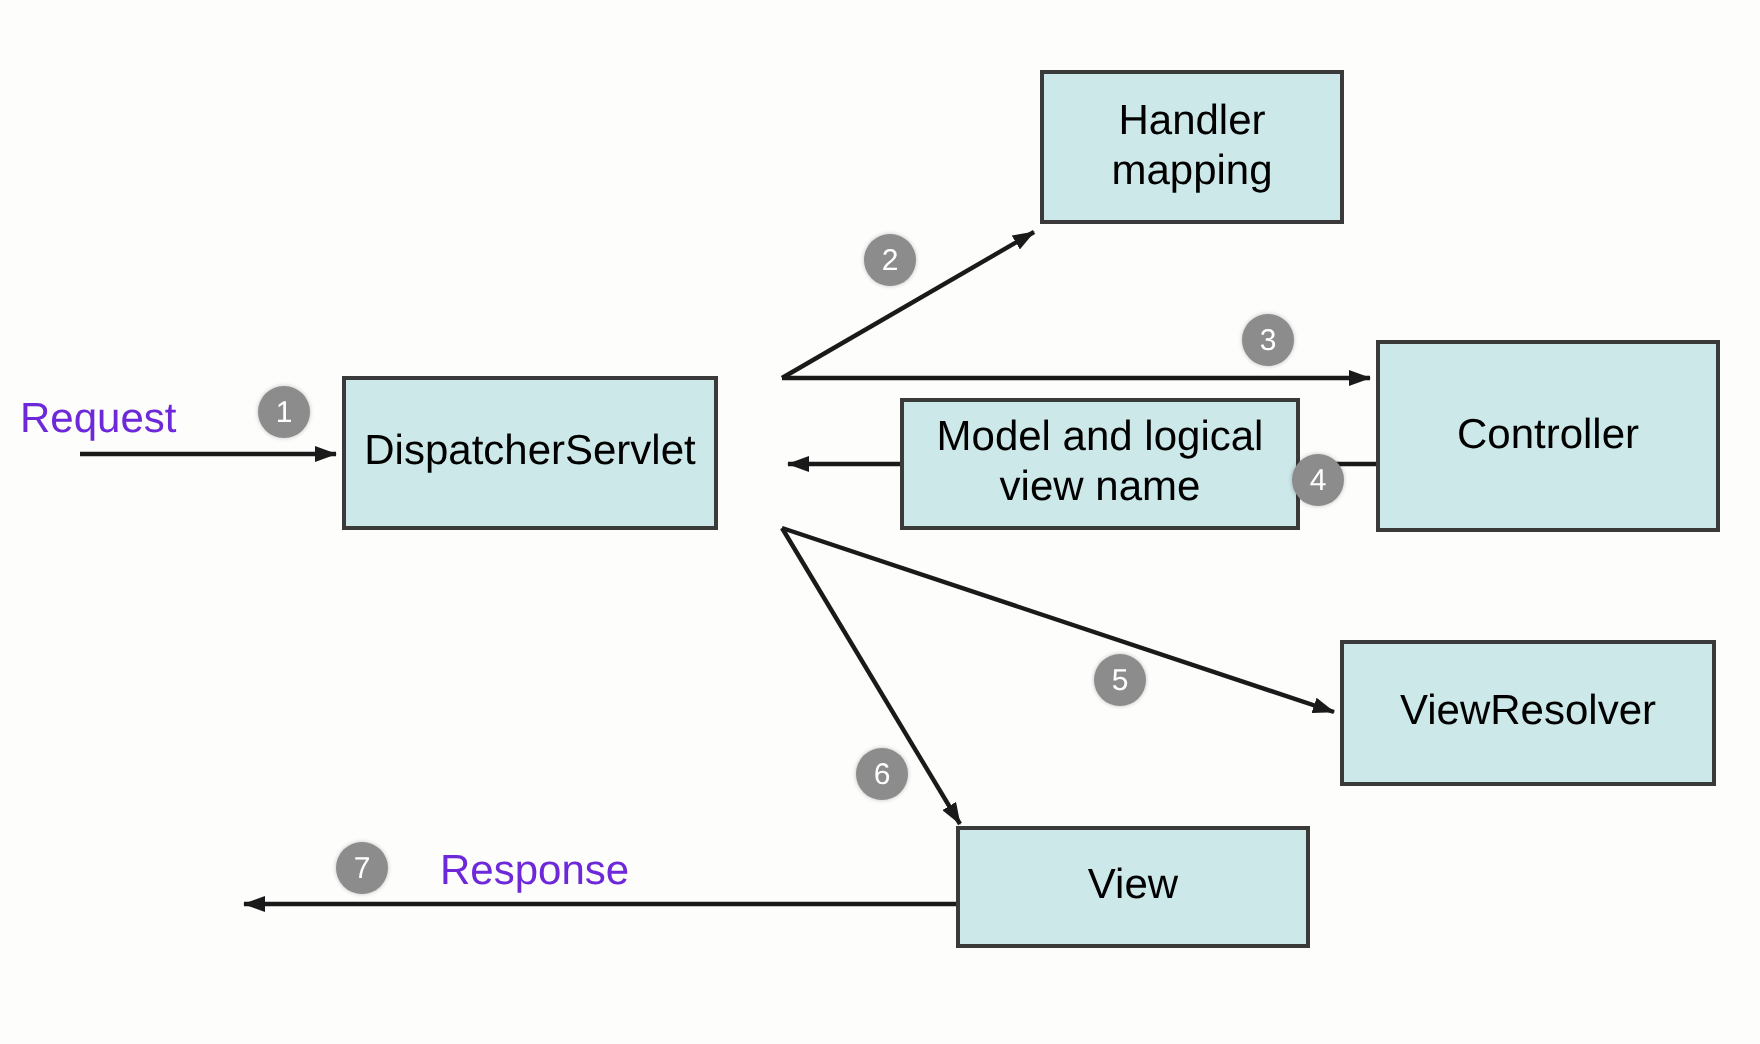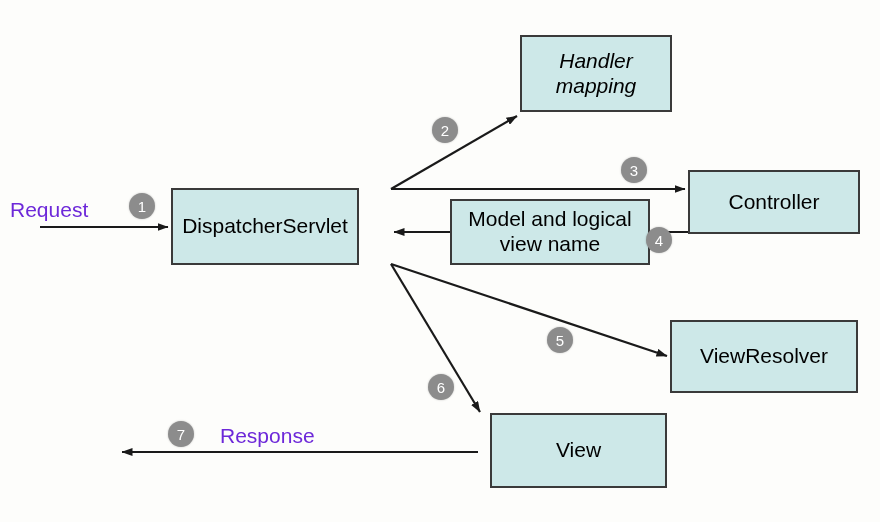--- a/index.html
+++ b/index.html
@@ -110,39 +110,39 @@
 
     <g>
       <line x1="478" y1="452" x2="122" y2="452" stroke="#1a1a1a" stroke-width="2.2" marker-end="url(#arrowhead)"></line>
     </g>
   </svg>
 
   <div class="node-box" style="left:171px; top:188px; width:188px; height:77px;">
     <span class="node-label">DispatcherServlet</span>
   </div>
 
-  <div class="node-box" style="left:520px; top:35px; width:152px; height:77px;font-style:italic;">
+  <div class="node-box" style="left:520px; top:35px; width:152px; height:77px;">
     <span class="node-label">Handler
 mapping</span>
   </div>
 
-  <div class="node-box" style="left:688px; top:170px; width:172px; height:64px;">
+  <div class="node-box" style="left:688px; top:170px; width:172px; height:96px;">
     <span class="node-label">Controller</span>
   </div>
 
   <div class="node-box" style="left:450px; top:199px; width:200px; height:66px; z-index:5;">
     <span class="node-label">Model and logical
 view name</span>
   </div>
 
   <div class="node-box" style="left:670px; top:320px; width:188px; height:73px;">
     <span class="node-label">ViewResolver</span>
   </div>
 
-  <div class="node-box" style="left:478px; top:413px; width:177px; height:75px;margin-left:12px;">
+  <div class="node-box" style="left:478px; top:413px; width:177px; height:61px;">
     <span class="node-label">View</span>
   </div>
 
   <div class="edge-text" style="left:10px; top:198px;">Request</div>
   <div class="edge-text" style="left:220px; top:424px;">Response</div>
 
   <div class="badge" style="left:129px; top:193px;">1</div>
   <div class="badge" style="left:432px; top:117px;">2</div>
   <div class="badge" style="left:621px; top:157px;">3</div>
   <div class="badge" style="left:646px; top:227px;">4</div>

